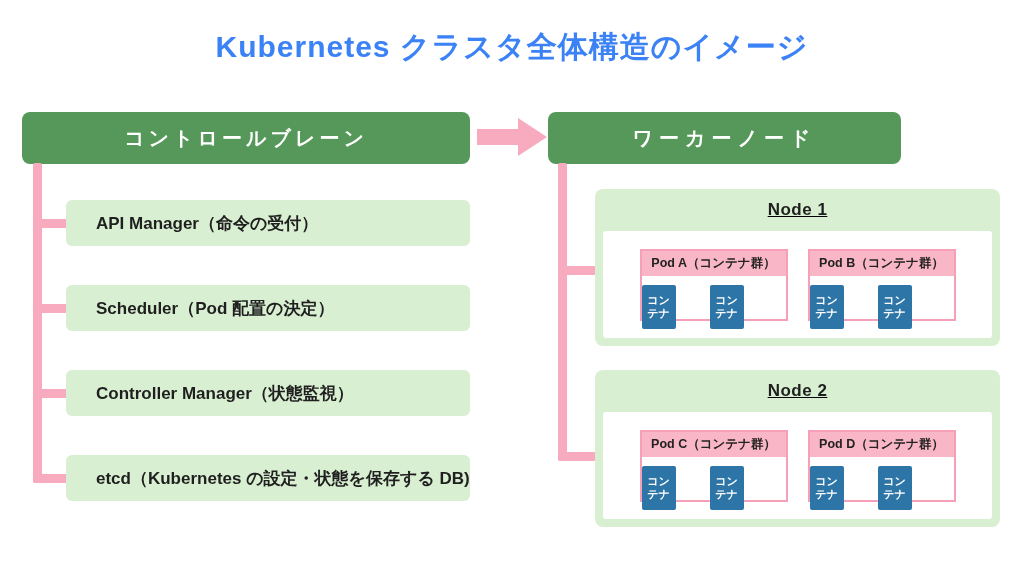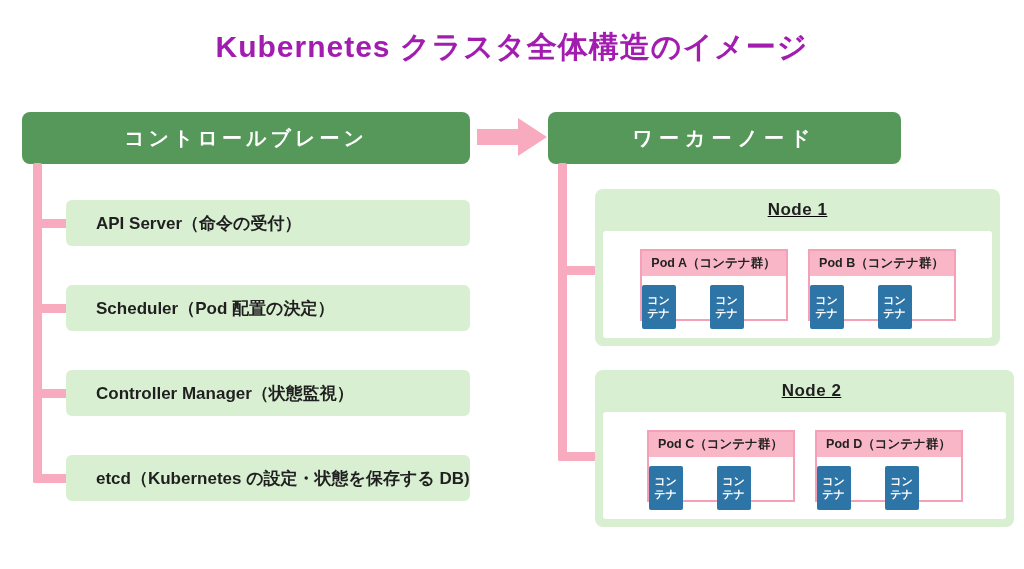--- a/index.html
+++ b/index.html
@@ -3,21 +3,21 @@
 <meta charset="utf-8">
 <style>
   html,body { margin:0; padding:0; background:#ffffff; }
   body { font-family: "Liberation Sans", "DejaVu Sans", sans-serif; }
   .canvas {
     position:relative; width:1024px; height:569px; margin:0 auto;
     background:#ffffff; overflow:hidden;
   }
   .page-title {
     position:absolute; top:27px; left:0; right:0;
-    text-align:center; font-size:30px; font-weight:800; color:#a21caf;
+    text-align:center; font-size:30px; font-weight:800; color:#3b82f6;
     letter-spacing:1px;
   }
   .header-box {
     position:absolute; height:52px; background:#56985a; border-radius:8px;
     color:#ffffff; display:flex; align-items:center; justify-content:center;
     font-size:20px; font-weight:700;
   }
   .cp-header { left:22px; top:112px; width:448px; letter-spacing:4px; }
   .wk-header { left:548px; top:112px; width:353px; letter-spacing:6px; }
 
@@ -76,21 +76,21 @@
   <div class="page-title">Kubernetes クラスタ全体構造のイメージ</div>
 
   <div class="header-box cp-header">コントロールブレーン</div>
 
   <div class="conn cp-trunk"></div>
   <div class="conn cp-branch" style="top:219px;"></div>
   <div class="conn cp-branch" style="top:304px;"></div>
   <div class="conn cp-branch" style="top:389px;"></div>
   <div class="conn cp-branch" style="top:474px;"></div>
 
-  <div class="component" style="top:200px;">API Server（命令の受付）</div>
+  <div class="component" style="top:200px;">API Manager（命令の受付）</div>
   <div class="component" style="top:285px;">Scheduler（Pod 配置の決定）</div>
   <div class="component" style="top:370px;">Controller Manager（状態監視）</div>
   <div class="component" style="top:455px;">etcd（Kubernetes の設定・状態を保存する DB)</div>
 
   <div class="arrow">
     <svg width="72" height="42" viewBox="0 0 72 42">
       <polygon points="0,13 41,13 41,2 70,21 41,40 41,29 0,29" fill="#f8abbf"></polygon>
     </svg>
   </div>
 
@@ -117,21 +117,21 @@
         <div class="pod-body">
           <div class="container-box">コン
 テナ</div>
           <div class="container-box">コン
 テナ</div>
         </div>
       </div>
     </div>
   </div>
 
-  <div class="node" style="top:370px;padding-left:14px;">
+  <div class="node" style="top:370px;">
     <div class="node-title">Node 2</div>
     <div class="node-body">
       <div class="pod">
         <div class="pod-header">Pod C（コンテナ群）</div>
         <div class="pod-body">
           <div class="container-box">コン
 テナ</div>
           <div class="container-box">コン
 テナ</div>
         </div>

